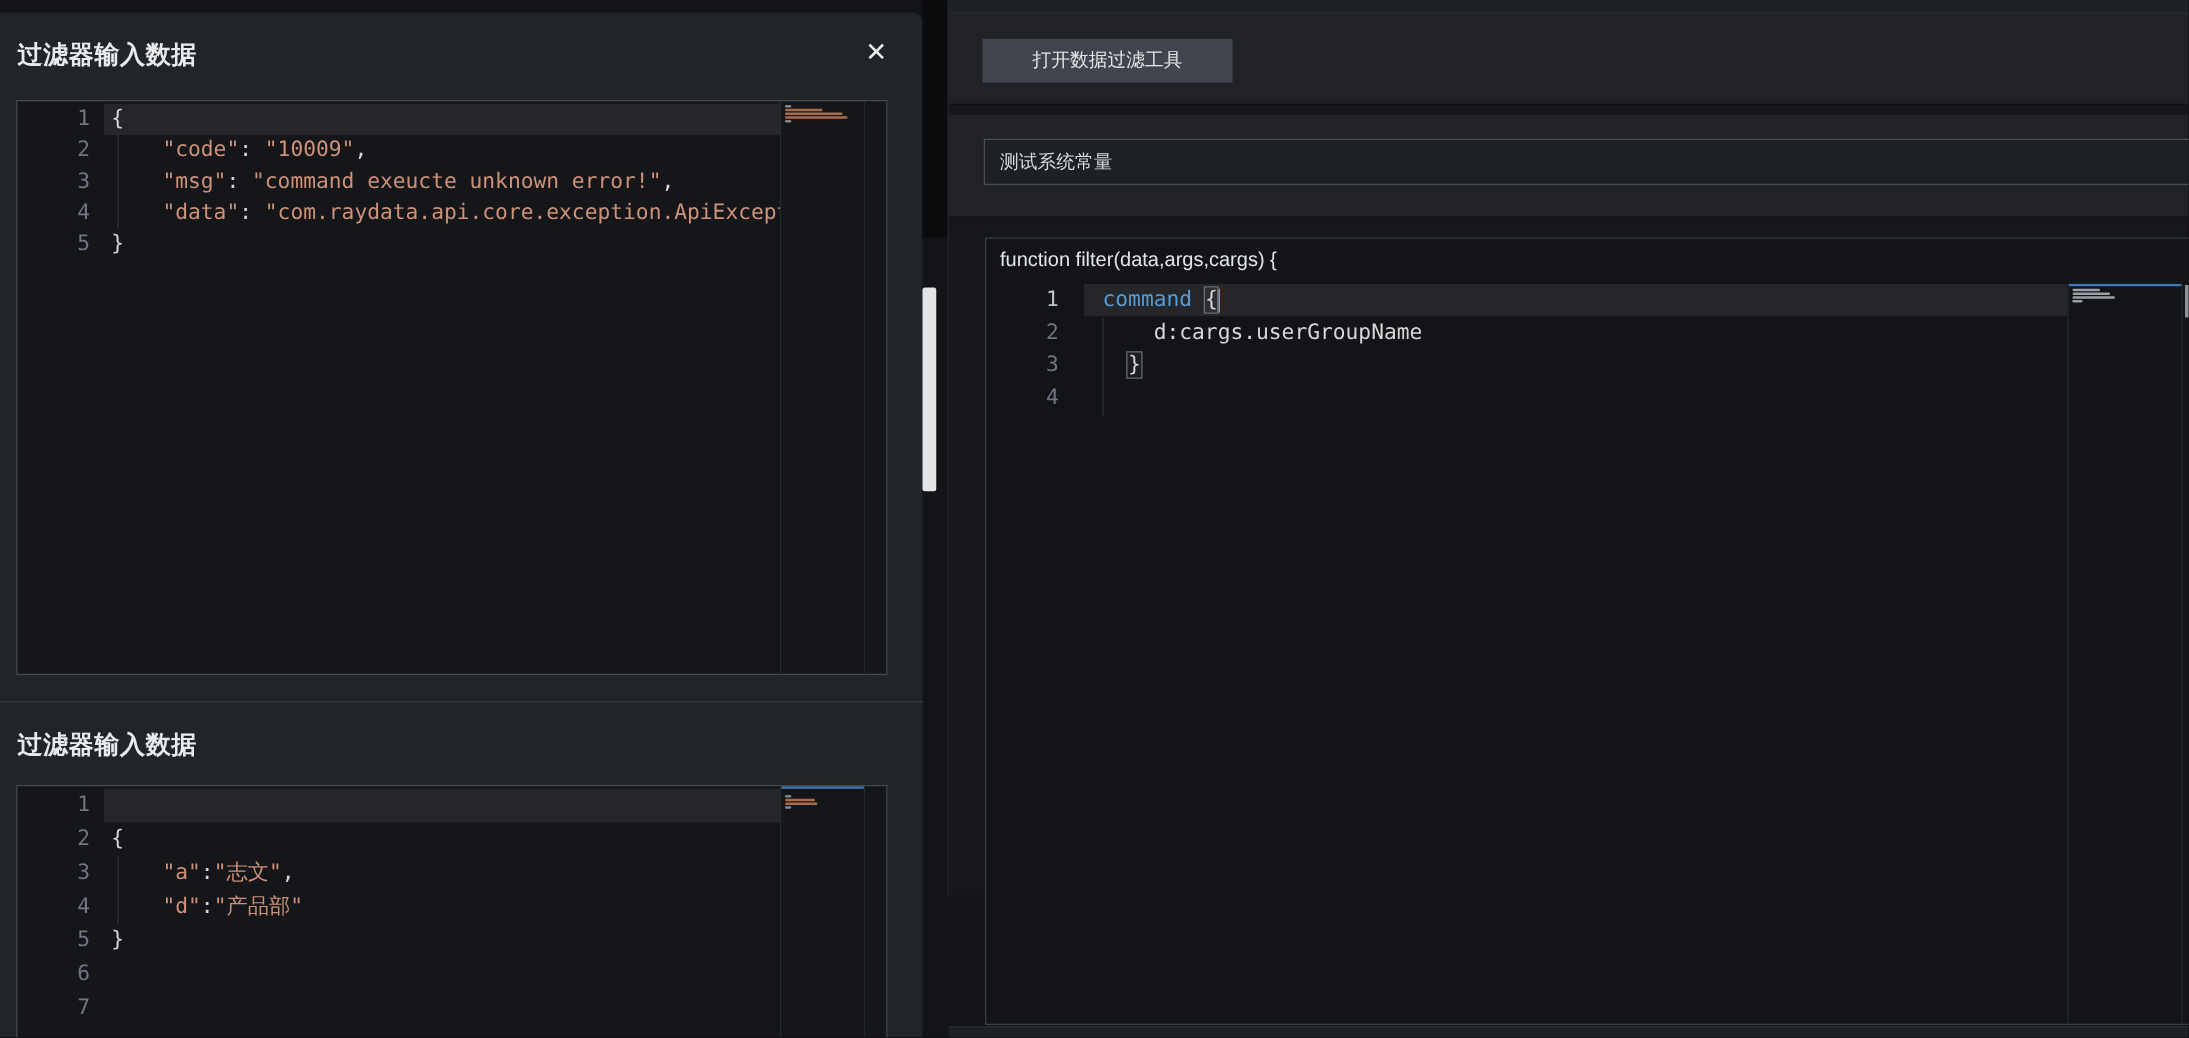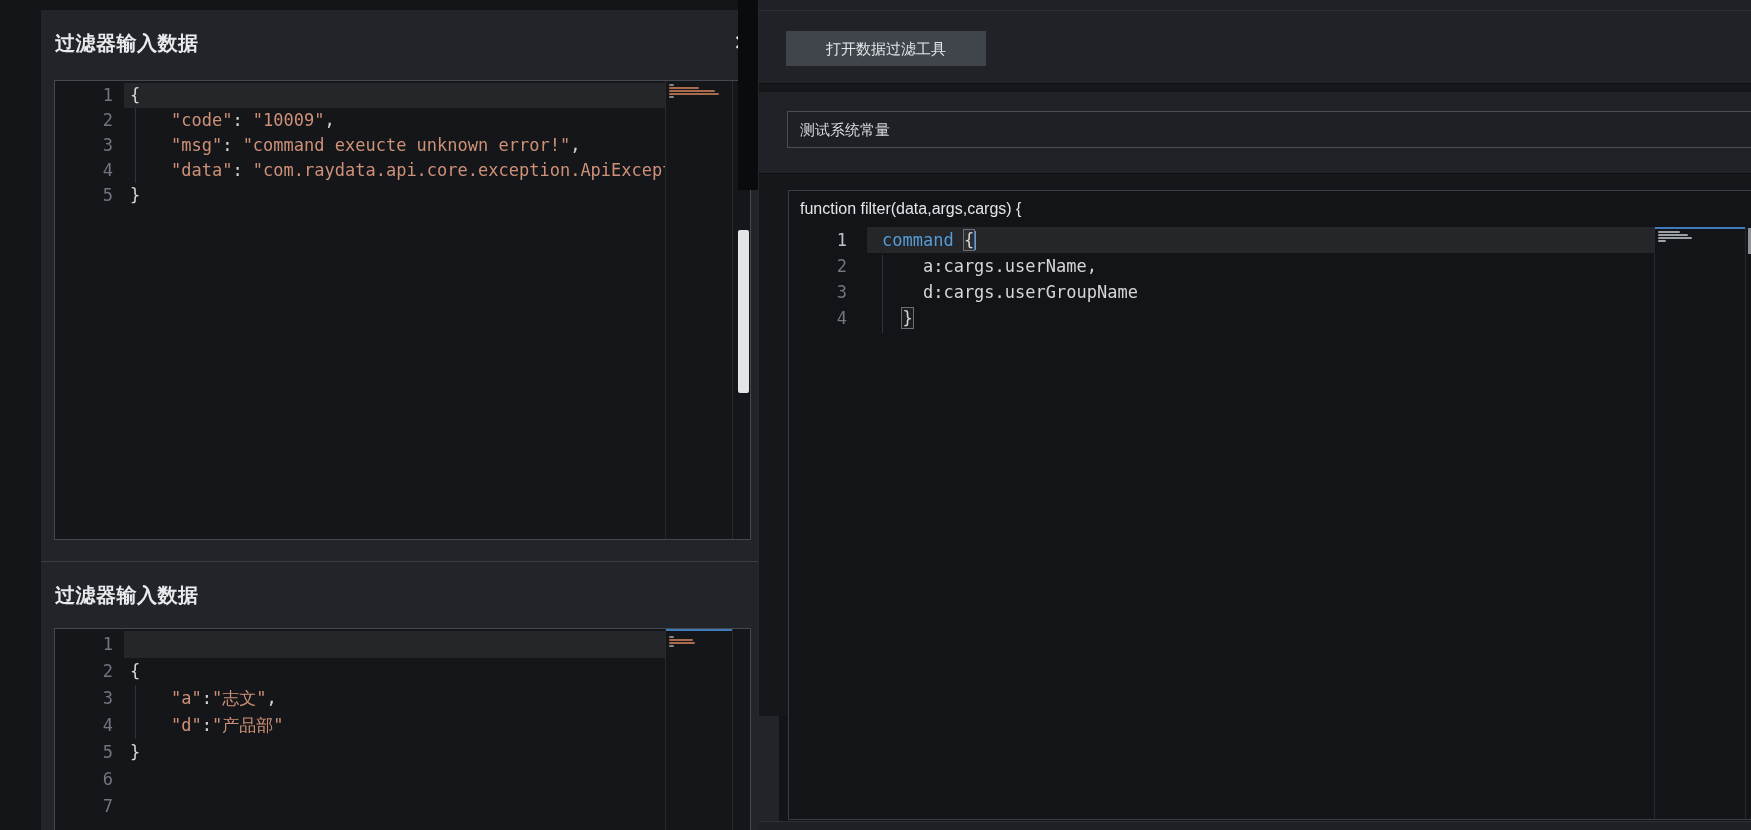--- a/index.html
+++ b/index.html
@@ -5,21 +5,21 @@
   html,body{margin:0;padding:0;background:#0d0e10;}
   #stage{
     position:relative;width:1751px;height:830px;overflow:hidden;
     background:#131417;
     font-family:"Liberation Sans",sans-serif;
     -webkit-font-smoothing:antialiased;
   }
   
   #modal{
     position:absolute;left:0;top:10px;width:738px;height:820px;
-    background:#212429;border-top-right-radius:8px;margin-left:41px;
+    background:#212429;border-top-right-radius:8px;
   }
   .modal-title{
     position:absolute;left:14px;color:#e8eaec;font-size:20px;font-weight:bold;
     letter-spacing:.5px;white-space:nowrap;
   }
   #title-input{top:20px;}
   #title-result{top:572px;}
   #modal-close{
     position:absolute;top:20px;left:688px;width:26px;height:26px;
     color:#eceef0;font-size:21px;line-height:26px;text-align:center;cursor:pointer;
@@ -200,21 +200,20 @@
         <div class="ed-gutter">
             <div class="gpad"></div>
             <div class="ln active">1</div>
             <div class="ln">2</div>
             <div class="ln">3</div>
             <div class="ln">4</div>
           </div>
         <div class="ed-content">
           <div class="indent-guide" style="left:15px;top:28px;height:78px;"></div>
         <div class="row active"><span class="tok-kw">command</span><span class="tok-plain"> </span><span class="tok-bracket">{</span><span class="tok-cursor"></span></div>
-            <div class="row"><span class="tok-plain">    a:cargs.userName,</span></div>
             <div class="row"><span class="tok-plain">    d:cargs.userGroupName</span></div>
             <div class="row"><span class="tok-plain">  </span><span class="tok-bracket">}</span></div>
           </div>
         <div class="ed-minimap">
             <div class="mm-indicator"></div>
             <div class="mm-row mm-white" style="width: 22px;"></div>
             <div class="mm-row mm-white" style="width: 30px;"></div>
             <div class="mm-row mm-white" style="width: 34px;"></div>
             <div class="mm-row mm-white" style="width: 8px;"></div>
           </div>

